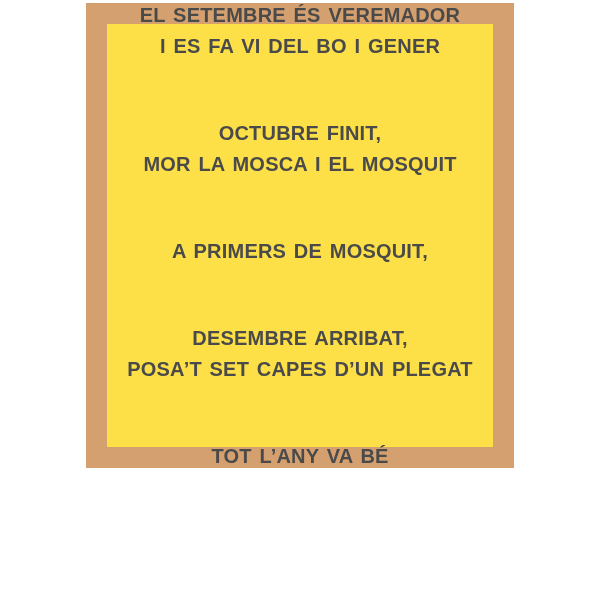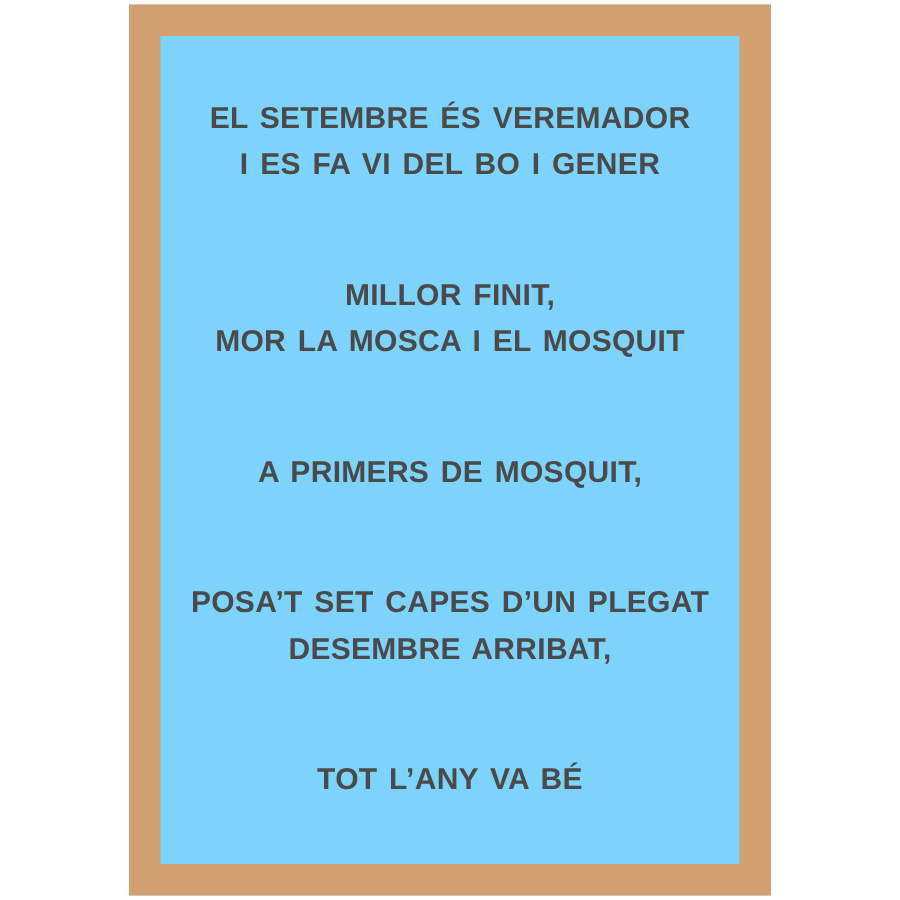--- a/index.html
+++ b/index.html
@@ -9,24 +9,24 @@
   body {
     width: 600px;
     height: 600px;
     background: #ffffff;
     font-family: "Liberation Sans", sans-serif;
     overflow: hidden;
   }
   .poster {
     box-sizing: border-box;
     width: 428px;
-    height: 594px;
+    height: 465px;
     margin: 3px auto 0 auto;
     border: 21px solid #d5a06f;
-    background: #7dd3fc;
+    background: #fde047;
   }
   .poster-content {
     box-sizing: border-box;
     height: 100%;
     display: flex;
     flex-direction: column;
     justify-content: center;
     align-items: center;
     gap: 56px;
     padding: 6px 2px;
@@ -50,31 +50,31 @@
 
 <div class="poster" style="border-color: rgb(213, 160, 111);">
   <div class="poster-content">
 
     <div class="stanza">
       <p class="poem-line" style="color: rgb(74, 74, 74);">EL SETEMBRE ÉS VEREMADOR</p>
       <p class="poem-line" style="color: rgb(74, 74, 74);">I ES FA VI DEL BO I GENER</p>
     </div>
 
     <div class="stanza">
-      <p class="poem-line" style="color: rgb(74, 74, 74);">MILLOR FINIT,</p>
+      <p class="poem-line" style="color: rgb(74, 74, 74);">OCTUBRE FINIT,</p>
       <p class="poem-line" style="color: rgb(74, 74, 74); text-align: right;">MOR LA MOSCA I EL MOSQUIT</p>
     </div>
 
     <div class="stanza">
       <p class="poem-line" style="color: rgb(74, 74, 74);">A PRIMERS DE MOSQUIT,</p>
     </div>
 
     <div class="stanza">
+      <p class="poem-line" style="color: rgb(74, 74, 74);">DESEMBRE ARRIBAT,</p>
       <p class="poem-line" style="color: rgb(74, 74, 74);">POSA’T SET CAPES D’UN PLEGAT</p>
-      <p class="poem-line" style="color: rgb(74, 74, 74);">DESEMBRE ARRIBAT,</p>
     </div>
 
     <div class="stanza">
       <p class="poem-line" style="color: rgb(74, 74, 74); text-align: right;">TOT L’ANY VA BÉ</p>
     </div>
 
   </div>
 </div>
 
 </body></html>

